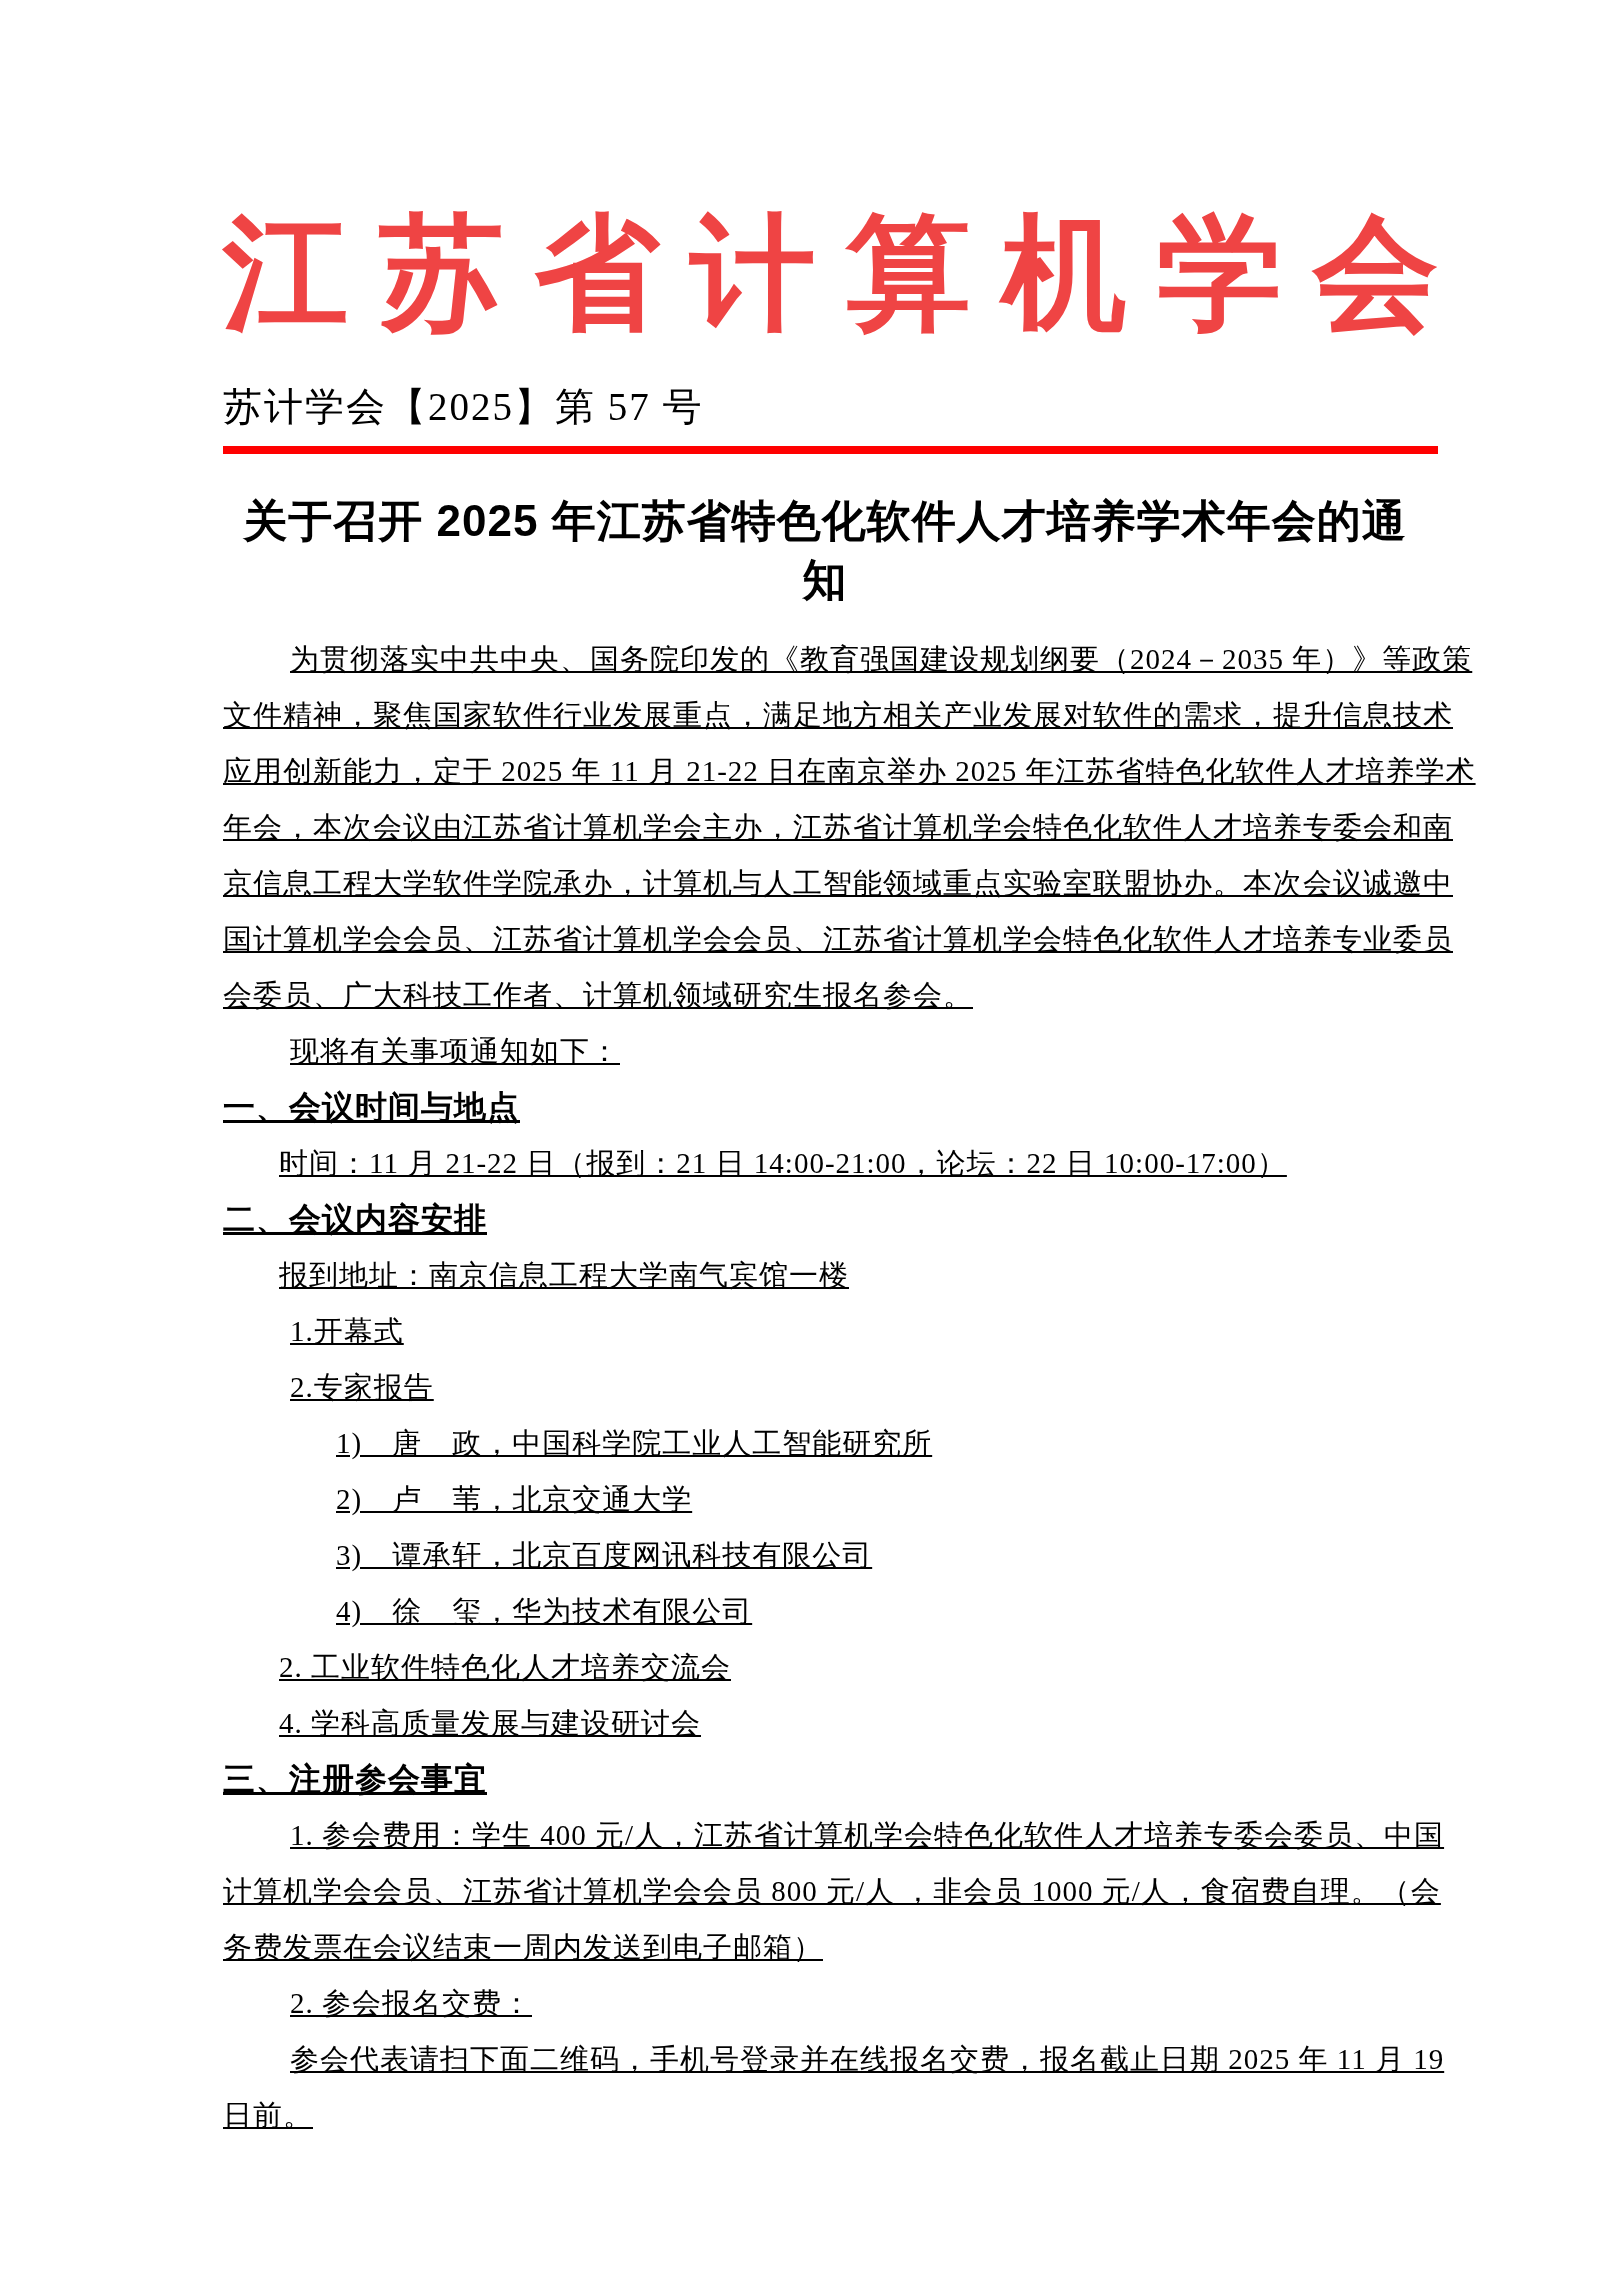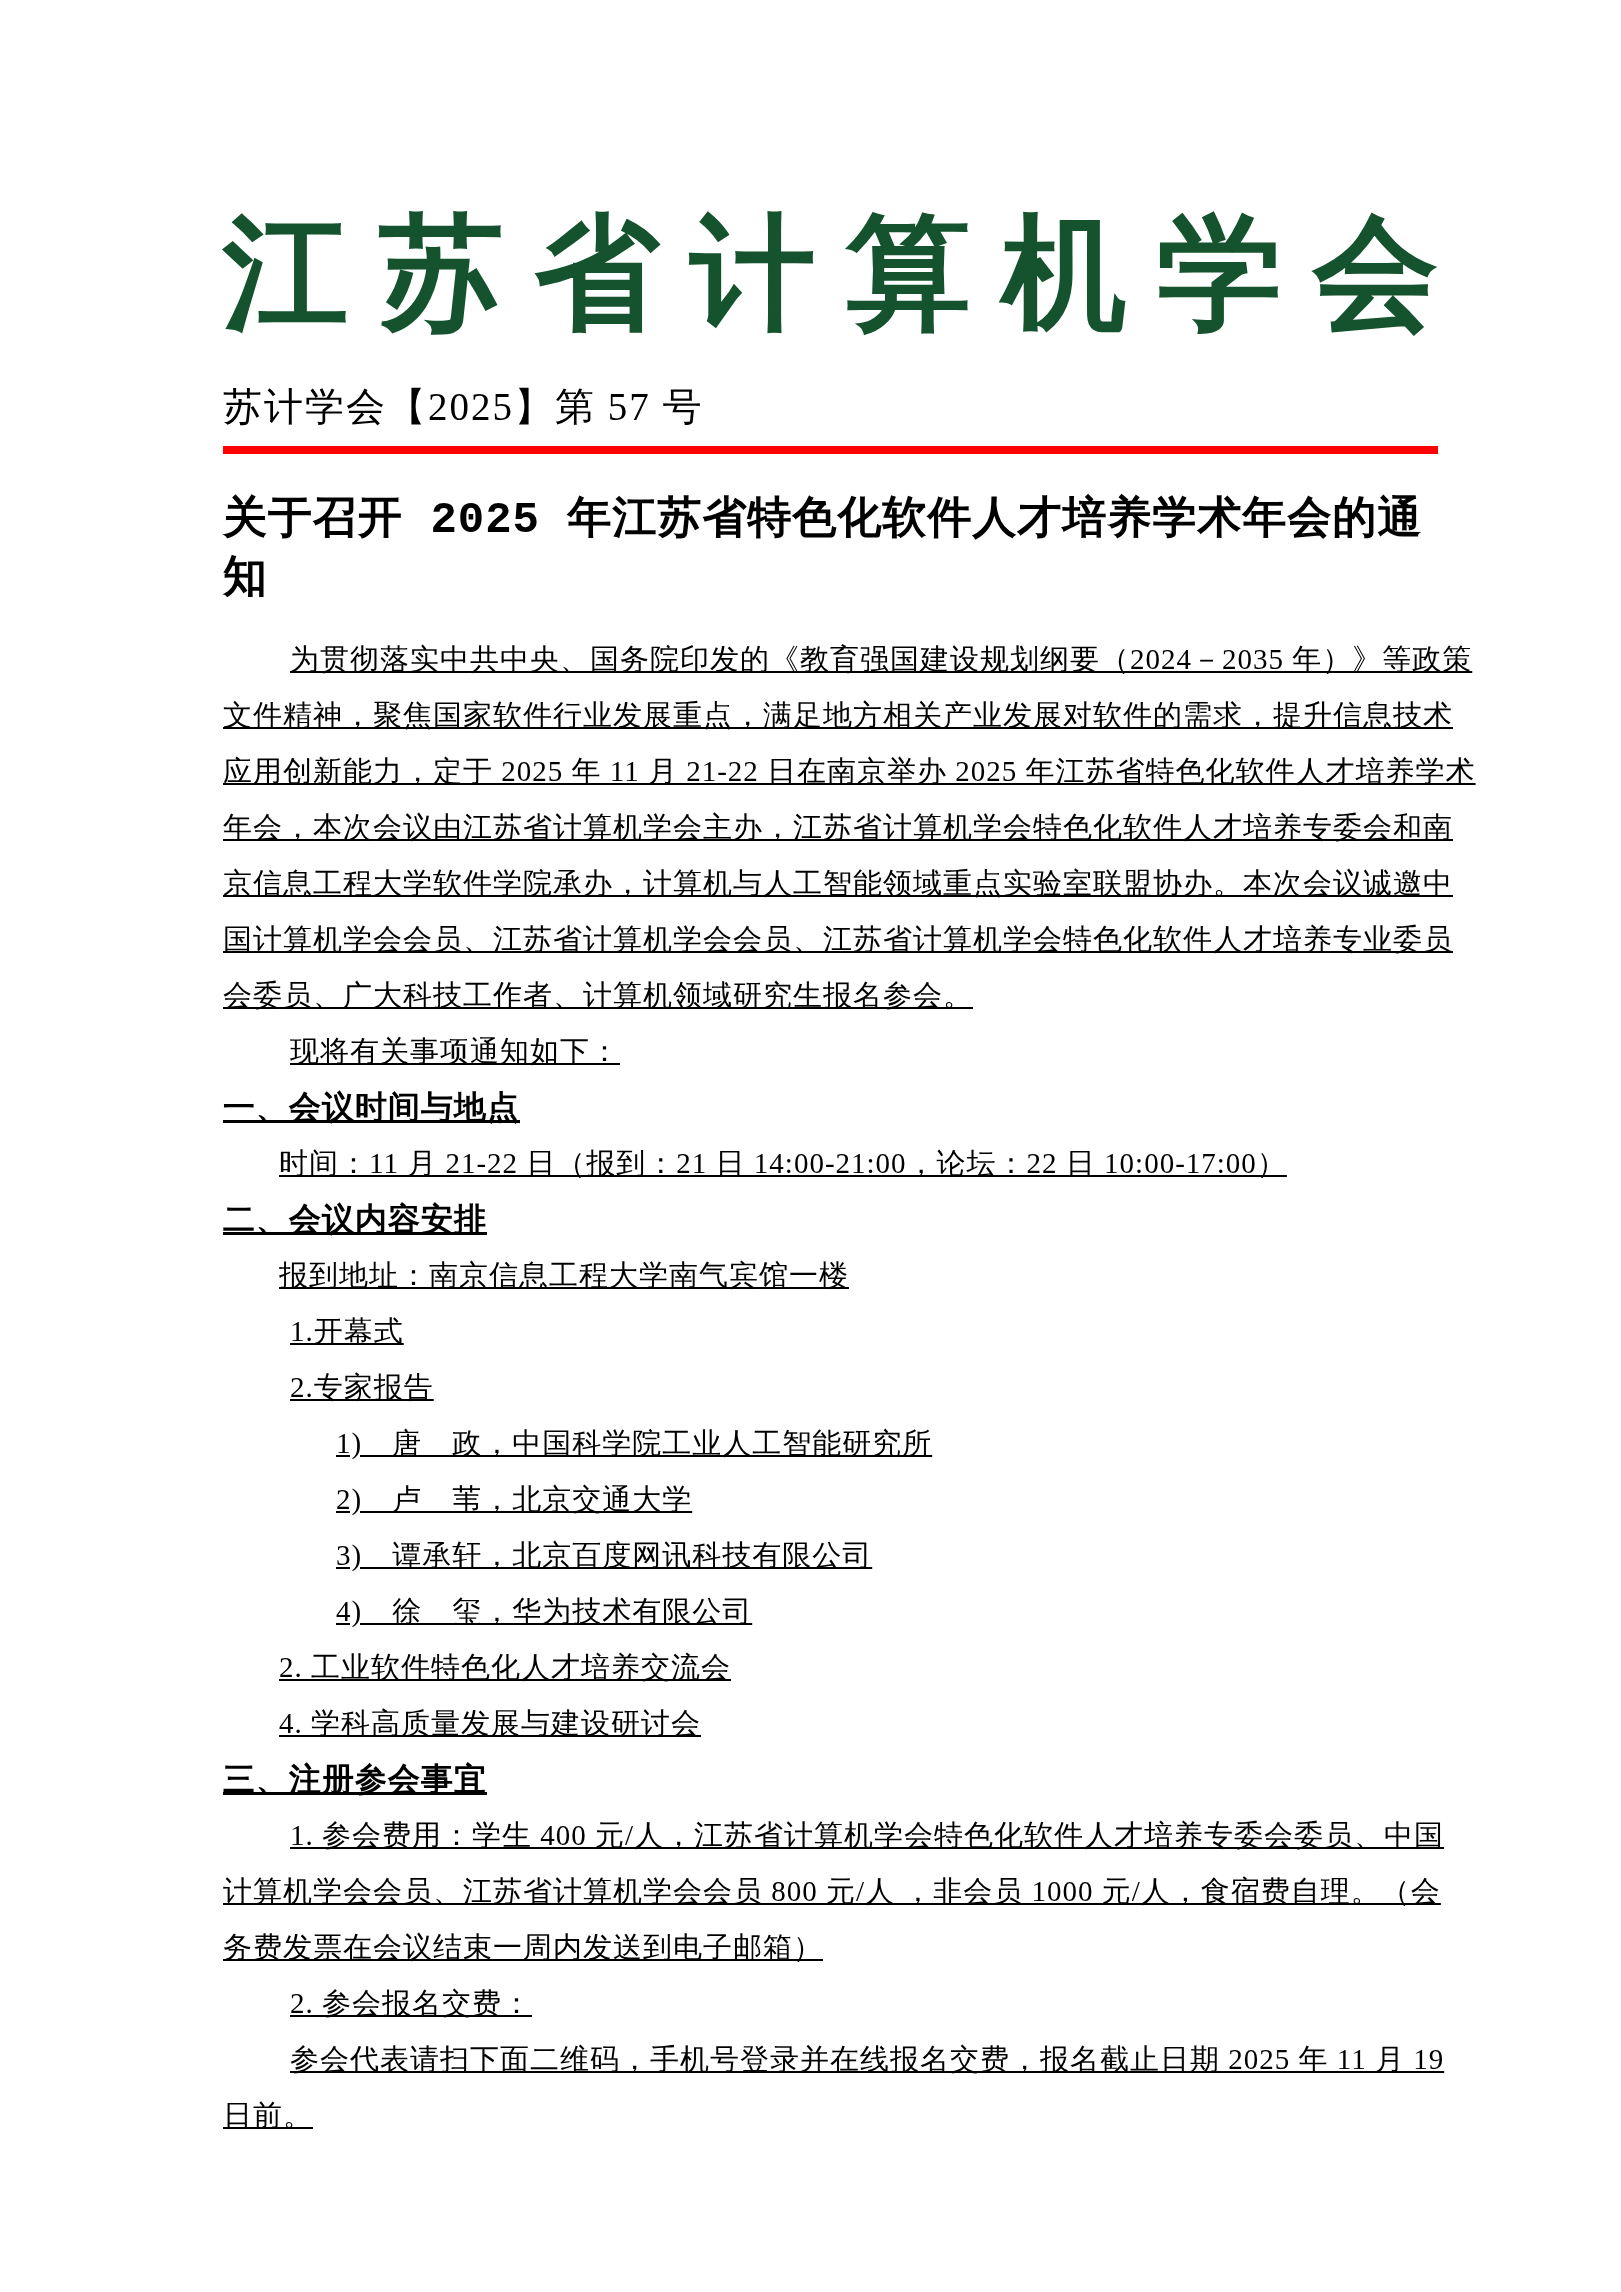--- a/index.html
+++ b/index.html
@@ -15,21 +15,21 @@
   .content {
     position:absolute;
     left:223px; top:0;
     width:1215px;
     padding-top:199px;
   }
   .org-title {
     font-size:125px;
     line-height:1.2;
     font-weight:bold;
-    color:#14532d;
+    color:#ef4444;
     text-align:center;
     text-align-last:justify;
     white-space:nowrap;
     font-family:"Liberation Serif","DejaVu Serif",serif;
   }
   .doc-number {
     margin-top:33px;
     font-size:39px;
     line-height:49px;
     text-align:left;
@@ -38,21 +38,22 @@
   .red-rule {
     margin-top:14.7px;
     height:8.8px;
     background:#ff0000;
   }
   .doc-title {
     margin:37px 11px 0 0;
     font-size:44px;
     line-height:59px;
     font-weight:bold;
-    font-family:Liberation Mono, monospace;
+    text-align:center;
+    font-family:Liberation Sans, sans-serif;
     letter-spacing:1px;
   }
   .doc-body { margin-top:21.6px; }
   .l {
     font-size:29px;
     line-height:56px;
     white-space:nowrap;
     letter-spacing:1px;
     text-decoration:underline;
   }

